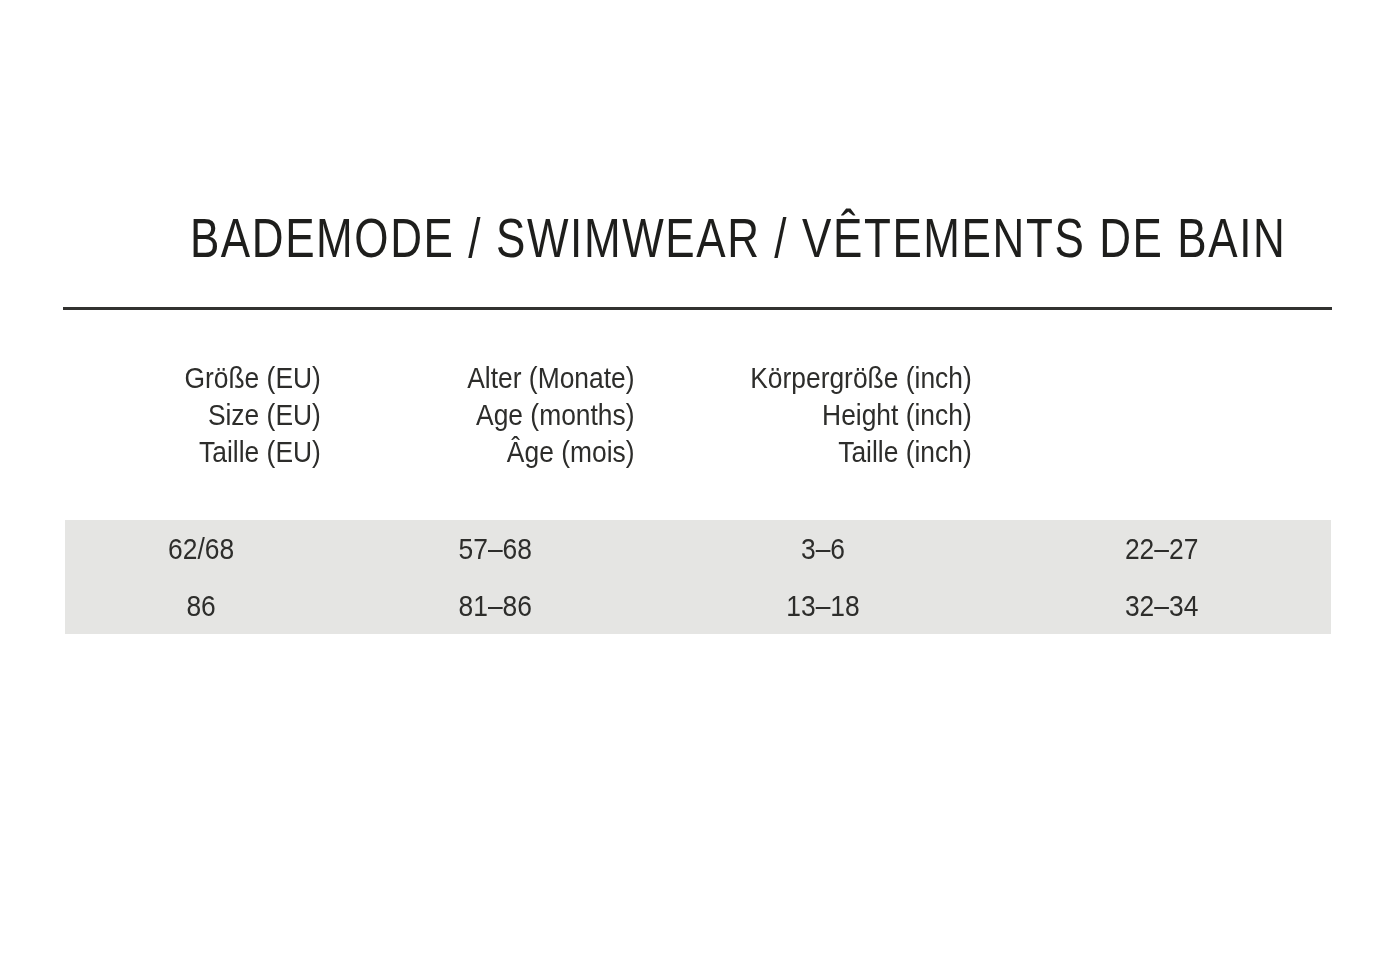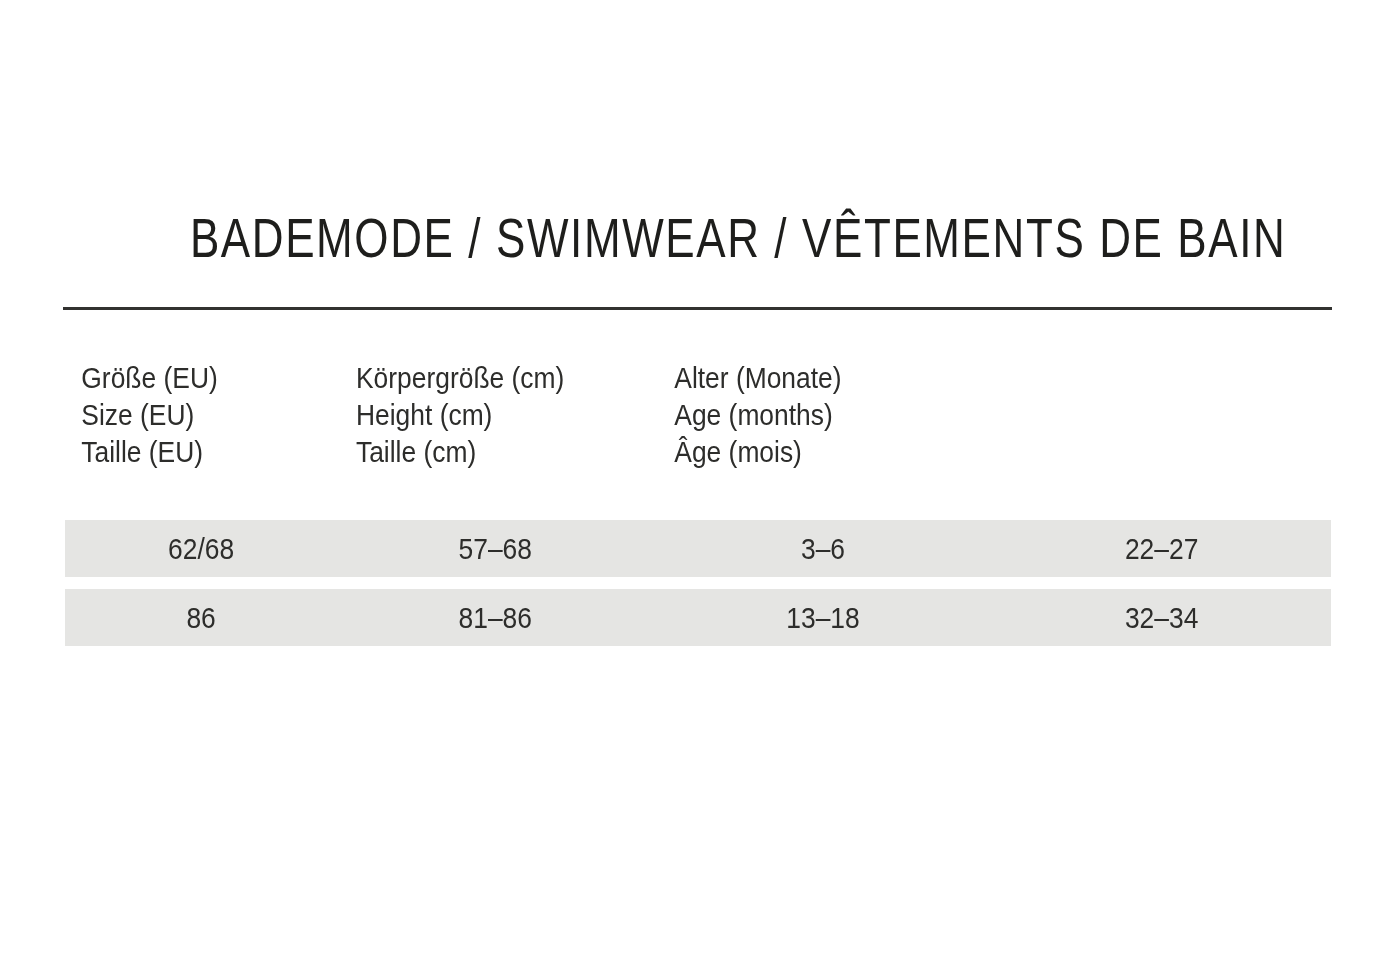--- a/index.html
+++ b/index.html
@@ -46,36 +46,36 @@
     display: grid;
     grid-template-columns: 21.5% 25% 26.7% 26.8%;
     width: 1266px;
   }
 
   
   .header {
     position: absolute;
     left: 65px; top: 334px;
   }
-  .hcell { text-align: left; }
+  .hcell { text-align: right; }
   .hline {
     font-size: 30px;
     line-height: 37px;
     white-space: nowrap;
     transform: scaleX(0.88);
     transform-origin: center;
   }
 
   
   .rows {
     position: absolute;
     left: 65px; top: 495px; width: 1042px;
     display: flex;
     flex-direction: column;
-    gap: 12px;
+    gap: 0;
   }
   .row {
     height: 57px;
     background: var(--row-background);
     align-items: center;
   }
   .cell {
     text-align: center;
     font-size: 30px;
     white-space: nowrap;
@@ -92,28 +92,28 @@
 
   <div class="rule"></div>
 
   <div class="header cols">
     <div class="hcell">
       <div class="hline">Größe (EU)</div>
       <div class="hline">Size (EU)</div>
       <div class="hline">Taille (EU)</div>
     </div>
     <div class="hcell">
-      <div class="hline">Körpergröße (cm)</div>
-      <div class="hline">Height (cm)</div>
-      <div class="hline">Taille (cm)</div>
-    </div>
-    <div class="hcell">
       <div class="hline">Alter (Monate)</div>
       <div class="hline">Age (months)</div>
       <div class="hline">Âge (mois)</div>
+    </div>
+    <div class="hcell">
+      <div class="hline">Körpergröße (inch)</div>
+      <div class="hline">Height (inch)</div>
+      <div class="hline">Taille (inch)</div>
     </div>
   </div>
 
   <div class="rows">
     <div class="row cols">
       <div class="cell">62/68</div>
       <div class="cell">57–68</div>
       <div class="cell">3–6</div>
       <div class="cell">22–27</div>
     </div>

